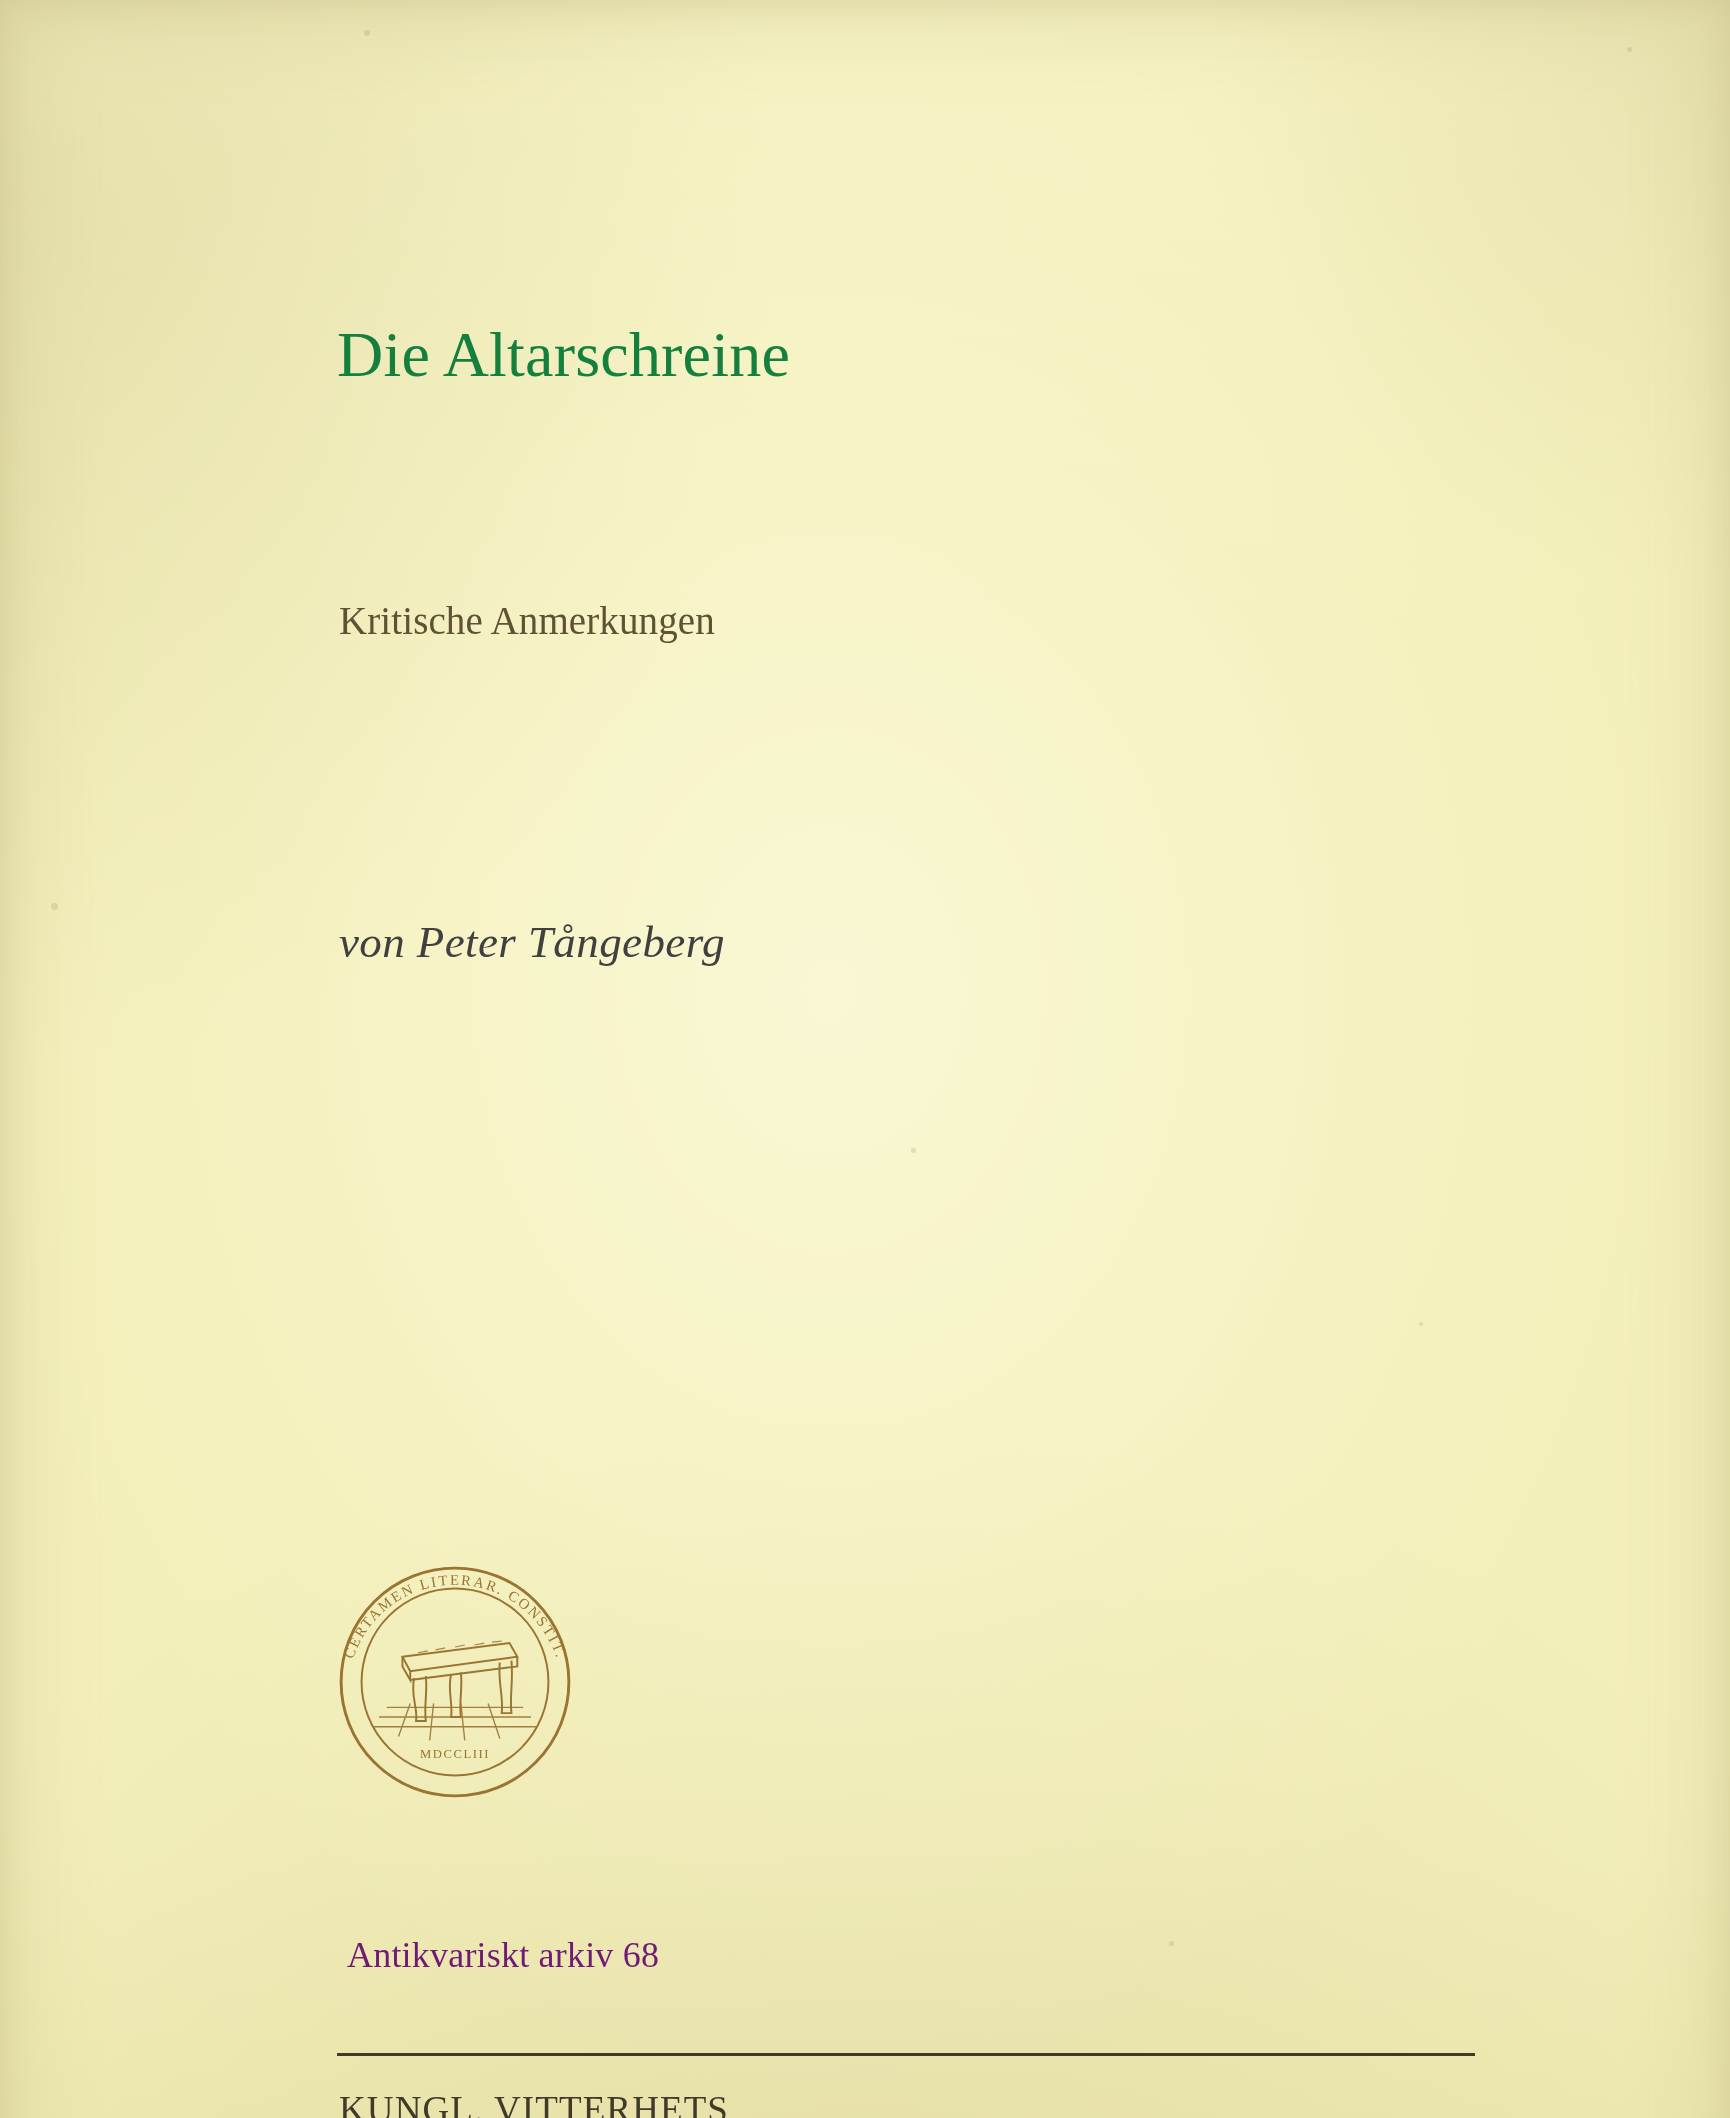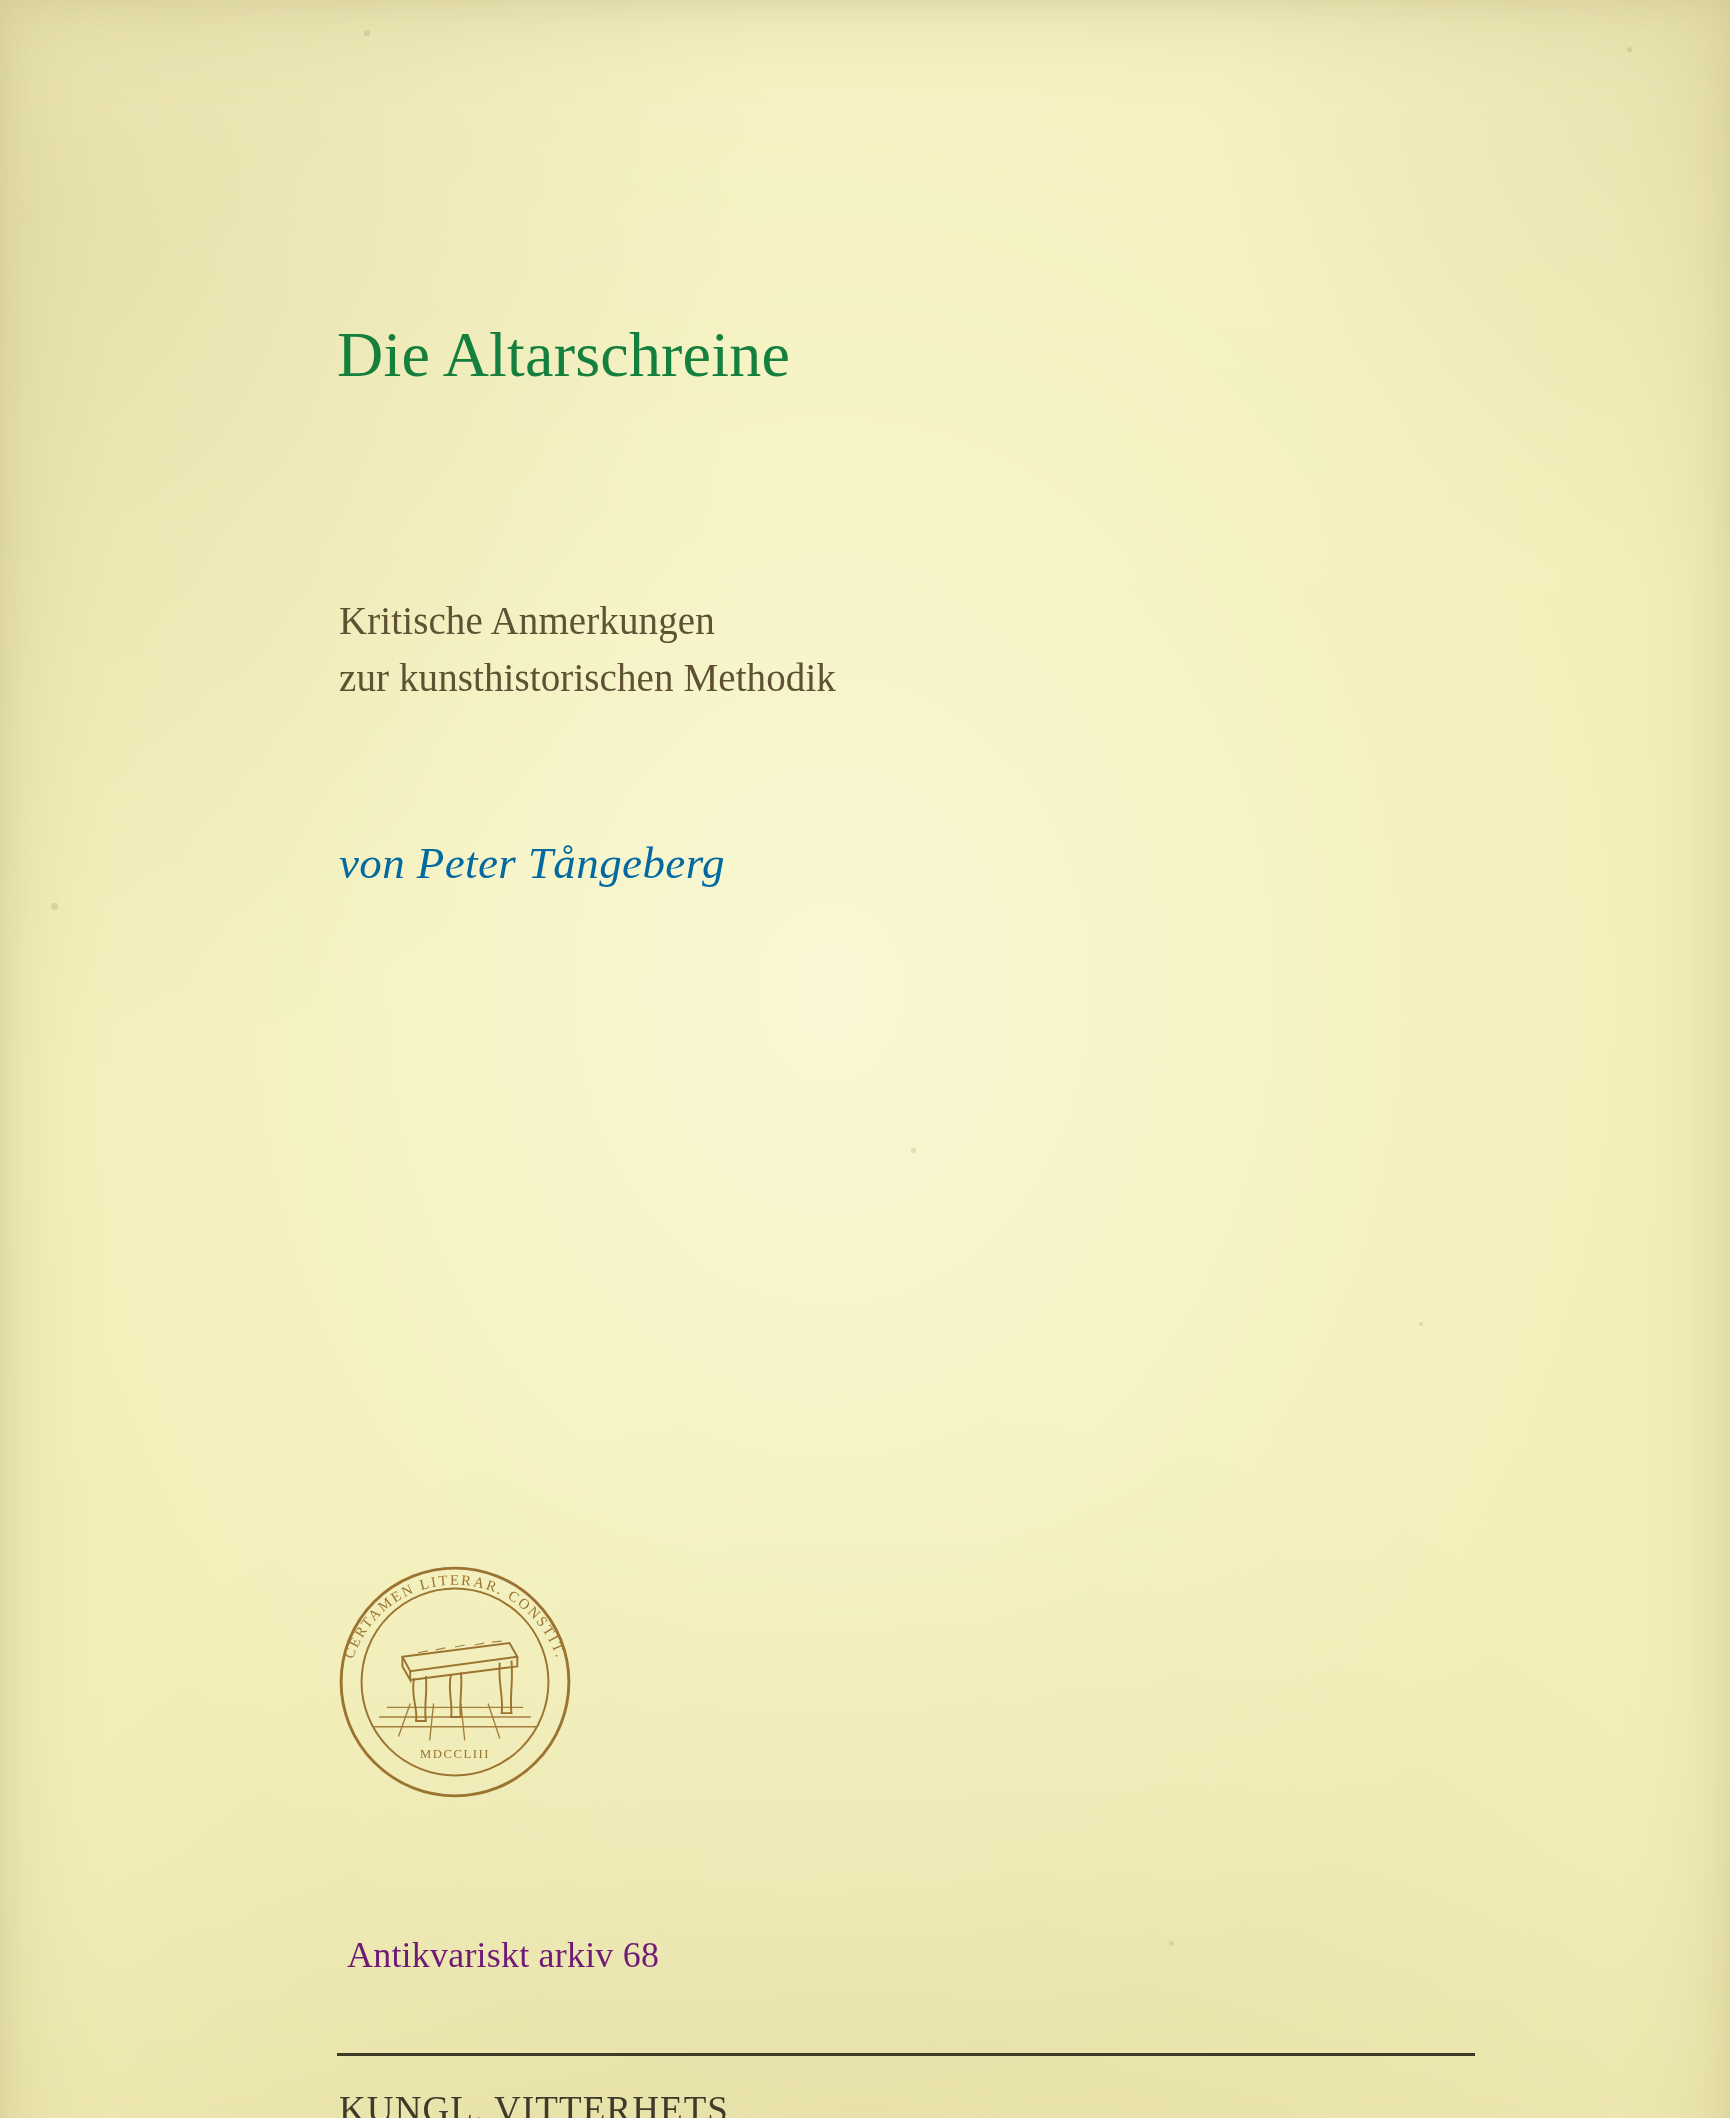--- a/index.html
+++ b/index.html
@@ -74,24 +74,24 @@
   .subtitle-line {
     font-size: 39px;
     line-height: 1.45;
     letter-spacing: 0.1px;
     white-space: nowrap;
   }
 
   .author {
     position: absolute;
     left: 339px;
-    top: 837px;
+    top: 916px;
     font-style: italic;
     font-size: 45px;
-    color: #0369a1;
+    color: #404040;
     letter-spacing: 0.4px;
     white-space: nowrap;
   }
 
   .seal {
     position: absolute;
     left: 309px;
     top: 1536px;
     width: 292px;
     height: 292px;
@@ -147,21 +147,20 @@
   <div class="speck" style="left:1169px; top:1941px; width:5.1px; height:5.1px;"></div>
 
   <div class="content">
 
     <div class="title-block">
       <div class="title-line">Die Altarschreine</div>
     </div>
 
     <div class="subtitle-block">
       <div class="subtitle-line">Kritische Anmerkungen</div>
-      <div class="subtitle-line">zur kunsthistorischen Methodik</div>
     </div>
 
     <div class="author">von Peter Tångeberg</div>
 
     <div class="seal">
       <svg viewBox="0 0 300 300" xmlns="http://www.w3.org/2000/svg">
         <defs>
           <path id="sealArcTop" d="M 40,160 A 110,110 0 0 1 260,160" fill="none"></path>
         </defs>
         <circle cx="150" cy="150" r="117" fill="none" stroke="#9a7430" stroke-width="3"></circle>

